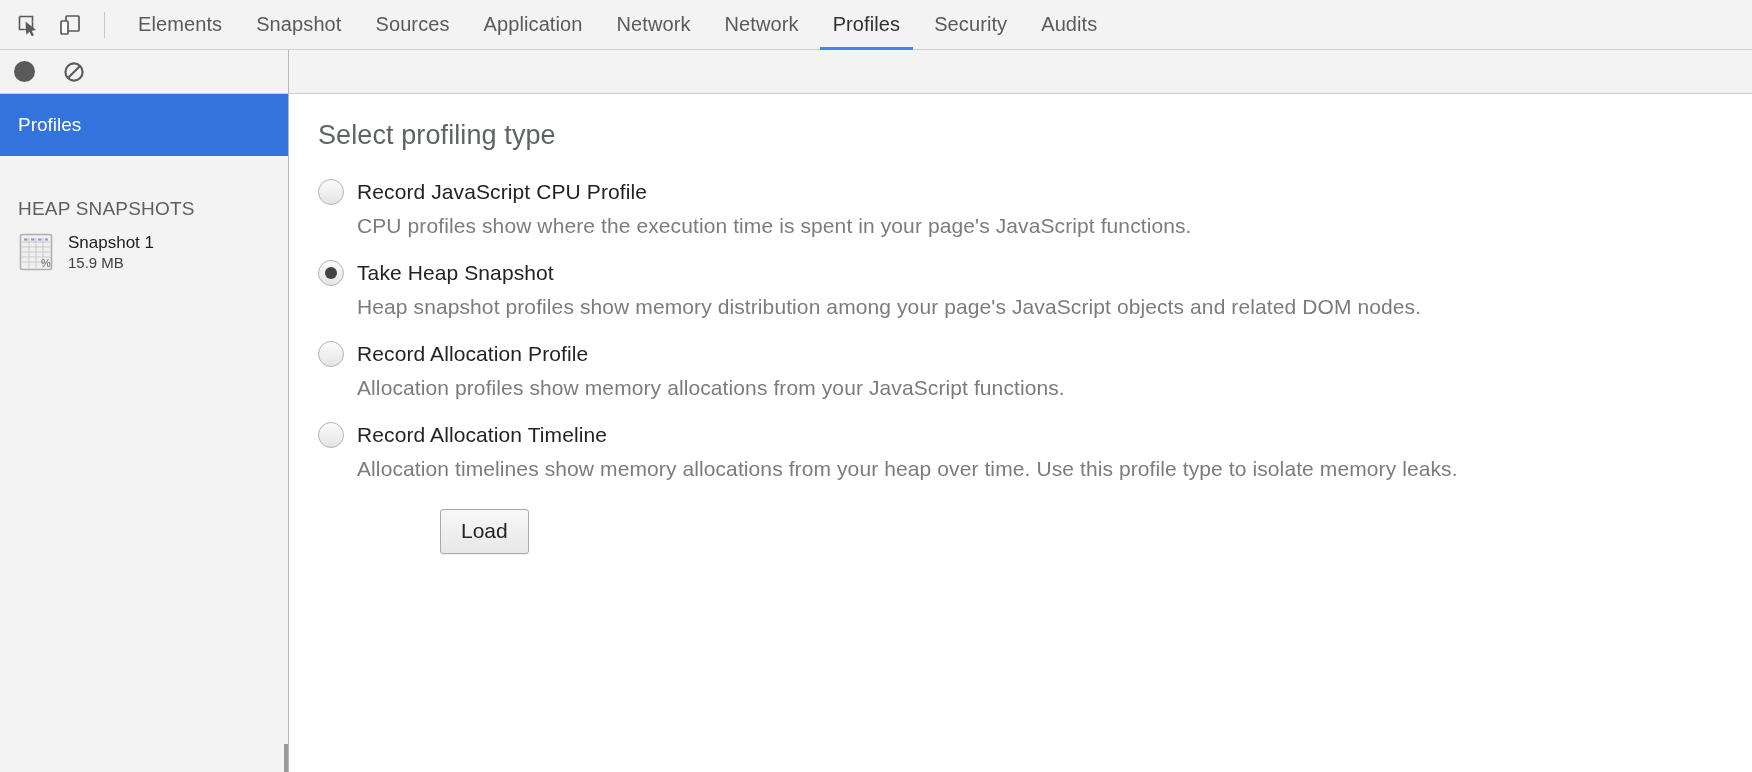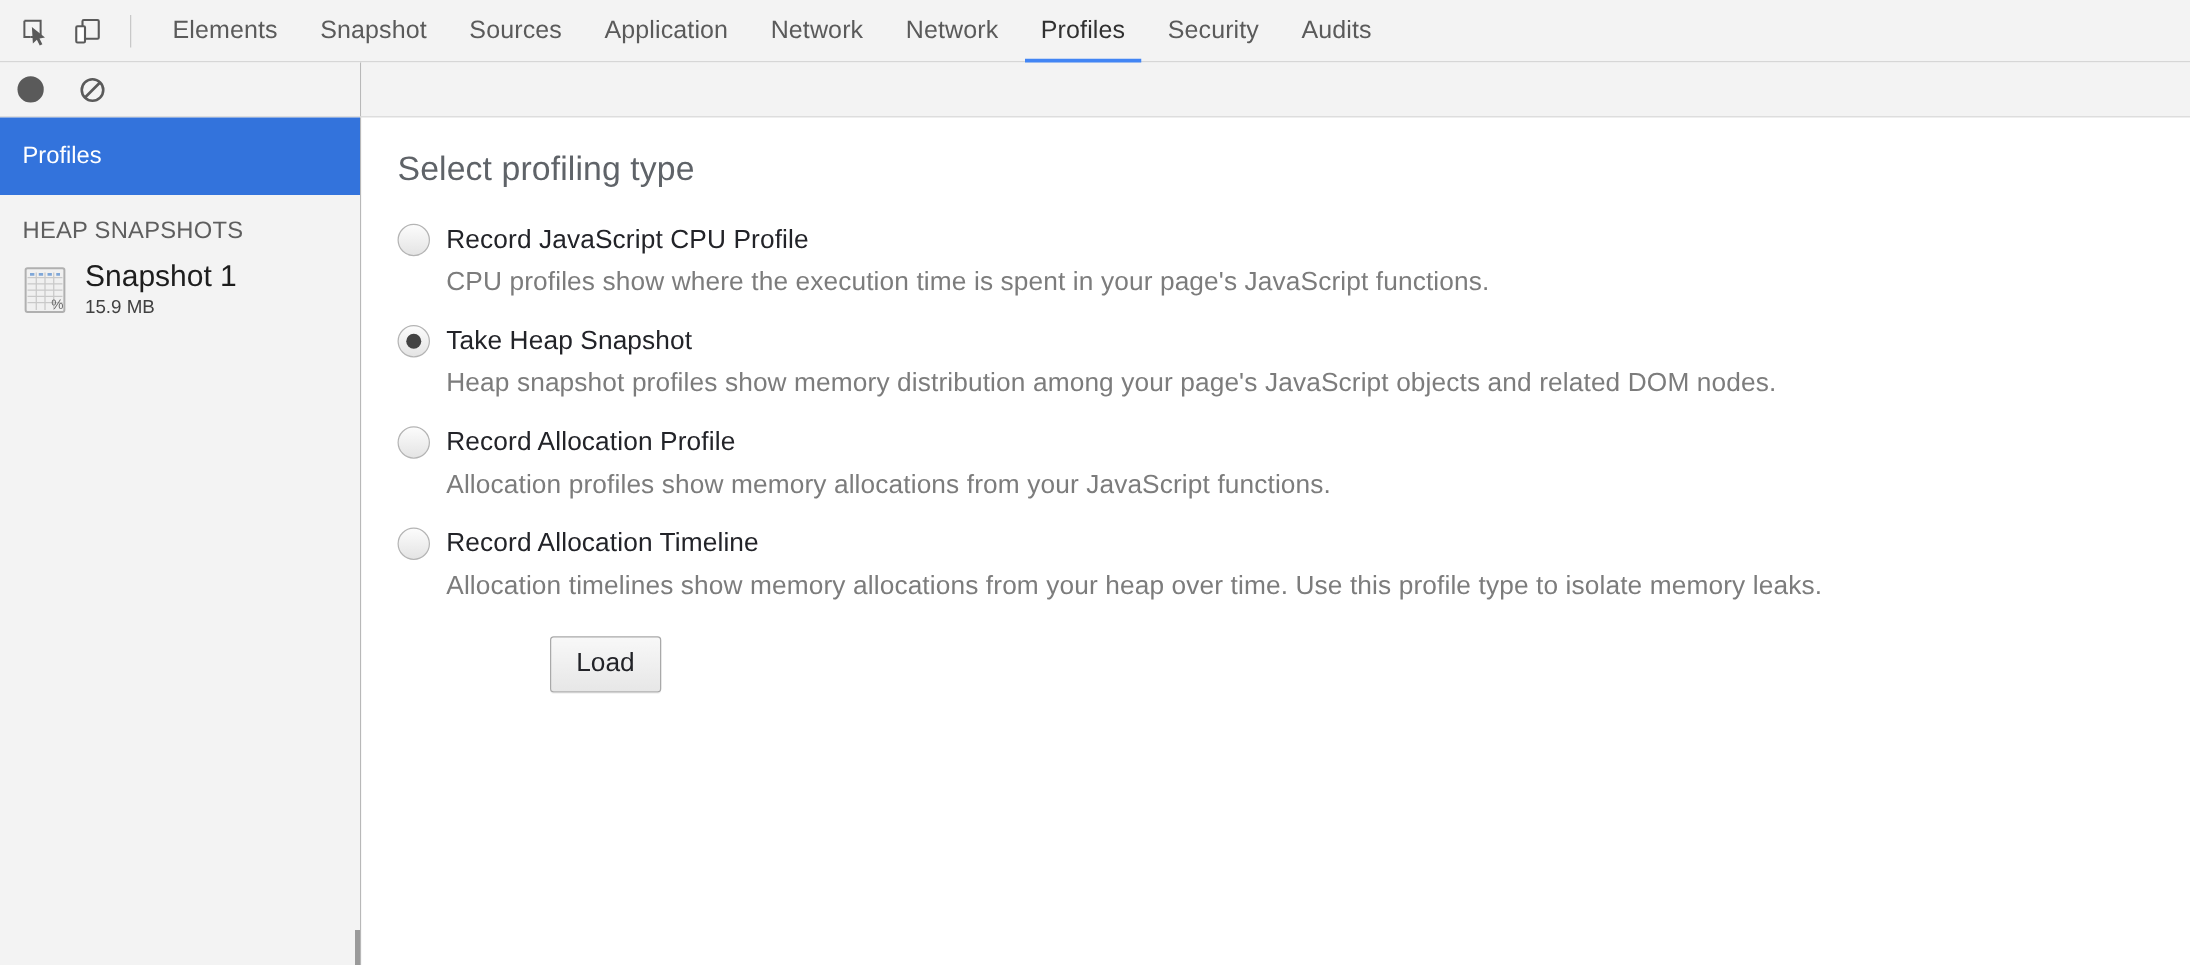--- a/index.html
+++ b/index.html
@@ -139,42 +139,43 @@
     display: flex;
     align-items: center;
     padding-left: 18px;
     font-size: 19px;
     box-sizing: border-box;
     cursor: pointer;
   }
   .section-title {
     font-size: 19px;
     color: #5e5e5e;
-    padding: 18px 0 0 18px;
+    padding: 6px 0 0 18px;
     letter-spacing: 0.2px;
+    margin-top: 36px;
   }
   .snapshot-item {
     display: flex;
     align-items: center;
     padding: 12px 0 0 18px;
     cursor: pointer;
   }
   .snapshot-icon {
     width: 36px;
     height: 40px;
     margin-right: 14px;
     flex: none;
   }
   .snapshot-texts {
     display: flex;
     flex-direction: column;
     line-height: 1.18;
   }
   .snapshot-name {
-    font-size: 24px;
+    font-size: 17px;
     color: #1d1d1d;
   }
   .snapshot-size {
     font-size: 15px;
     color: #414141;
     margin-top: 1px;
   }
   .sidebar-scroll {
     position: absolute;
     right: 0;

